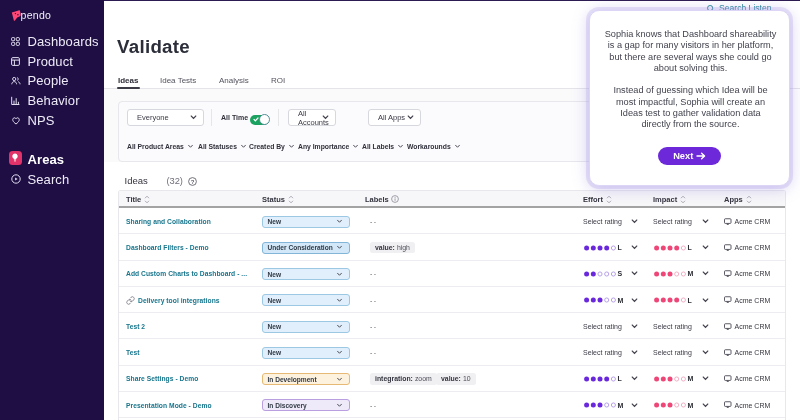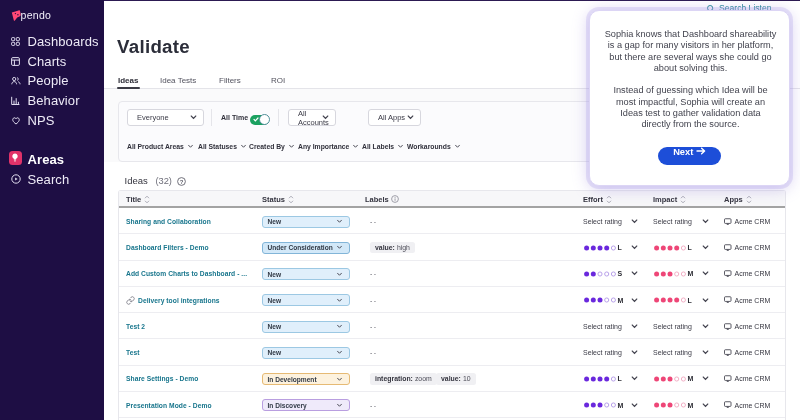--- a/index.html
+++ b/index.html
@@ -20,21 +20,21 @@
 
 #fstrip{position:absolute;left:104px;top:89px;width:678px;height:73px;background:#fafafb}
 #fcard{position:absolute;left:118px;top:100.5px;width:664px;height:61px;background:#fbfbfd;border:1px solid #e7e7ec;border-radius:4px}
 .sel{position:absolute;top:109px;height:17px;background:#fff;border:1px solid #d7d7de;border-radius:3px;font-size:7.5px;color:#3a3a46;display:flex;align-items:center;padding-left:9px}
 .sel .ch{position:absolute;right:6px}
 .fdiv{position:absolute;top:109px;width:1px;height:17px;background:#e5e5ea}
 .f2{position:absolute;top:143px;font-size:6.8px;font-weight:700;color:#30303b;display:flex;align-items:center}
 .f2 .ch{margin-left:3px;transform:scale(.85)}
 
 #ih{position:absolute;left:124.5px;top:175px;font-size:9.5px;color:#34343e}
-#ih .cnt{color:#6f6f7a;margin-left:5px;font-size:9.3px}
+#ih .cnt{color:#6f6f7a;margin-left:16px;font-size:9.3px}
 
 #tbl{position:absolute;left:118px;top:190px;width:668px;height:230px;border:1px solid #e7e7ec;border-bottom:none;border-radius:3px 3px 0 0;background:#fff}
 #thead{position:absolute;left:0;top:0;width:666px;height:16.5px;background:#f7f7f9;border-bottom:2px solid #a3a3a3}
 .th{position:absolute;top:0;height:16px;display:flex;align-items:center;font-size:7.5px;font-weight:700;color:#33333e}
 .th .sort{margin-left:3px}
 .row{position:absolute;left:0;width:666px;height:26.25px;border-bottom:1px solid #ededf1;background:#fff}
 .cell{position:absolute;top:0;height:26.25px;display:flex;align-items:center}
 .title{color:#17758c;font-size:6.7px;font-weight:700;letter-spacing:.05px}
 .st{position:absolute;top:7.4px;height:12px;width:88px;border-radius:3px;font-size:6.6px;font-weight:700;color:#323a46;display:flex;align-items:center;padding-left:4.5px}
 .st .ch{position:absolute;right:6px;transform:scale(.85)}
@@ -44,33 +44,33 @@
 .indisc{background:#efeafa;border:1px solid #b99ee0}
 .dash{color:#5c5c66;font-size:7px;letter-spacing:1.5px}
 .pill{position:absolute;top:7.4px;height:11.5px;background:#f0f0f3;border-radius:2.5px;font-size:6.9px;color:#4c4c57;display:flex;align-items:center;padding:0 5px;white-space:nowrap}
 .pill b{color:#35353f;margin-right:2px}
 .selr{font-size:7px;color:#3b3b46}
 .ltr{font-size:7px;font-weight:700;color:#2b2b33;margin-left:1px}
 .apps{font-size:7px;color:#35353f}
 
 #card{position:absolute;left:589px;top:10px;width:201px;height:176px;background:#fff;border:1px solid #dcd5f5;border-radius:10px;box-shadow:0 0 0 3px rgba(176,160,235,.28),0 2px 16px rgba(150,130,220,.45);z-index:50}
 #cardtx{position:absolute;left:0;top:18px;width:201px;text-align:center;font-size:9.2px;line-height:11.3px;color:#42434e}
-#nextbtn{position:absolute;left:68px;top:135.5px;width:63px;height:18.5px;border-radius:9.5px;background:#1d4ed8;color:#fff;font-size:9.3px;font-weight:700;display:flex;align-items:flex-start;justify-content:center}
+#nextbtn{position:absolute;left:68px;top:135.5px;width:63px;height:18.5px;border-radius:9.5px;background:#6d28d9;color:#fff;font-size:9.3px;font-weight:700;display:flex;align-items:center;justify-content:center}
 #srch{position:absolute;left:706px;top:3px;display:flex;align-items:center;font-size:8.6px;color:#1d8490;z-index:10}
 </style></head><body>
 <div id="app">
 <div id="topline"></div>
 <div id="srch"><svg width="9" height="9" viewBox="0 0 24 24" fill="none" stroke="#1d8490" stroke-width="2.6" style="margin-right:4px">
         <circle cx="11" cy="11" r="7"></circle>
         <path d="M21 21l-4.8-4.8" stroke-linecap="round"></path>
       </svg>Search Listen</div>
 <div id="h1">Validate</div>
 <div class="tab" style="left:118px;font-weight:700;color:#2e2e38">Ideas</div>
 <div class="tab" style="left:160px">Idea Tests</div>
-<div class="tab" style="left:219px">Filters</div>
+<div class="tab" style="left:219px">Analysis</div>
 <div class="tab" style="left:271px">ROI</div>
 <div id="tabline"></div>
 <div id="ideasline"></div>
 <div id="fstrip"></div>
 <div id="fcard"></div>
 <div class="sel" style="left:127px;width:77px">Everyone<svg class="ch" width="7" height="5" viewBox="0 0 7 5">
         <path d="M1.2 1l2.3 2.4L5.8 1" stroke="#42424e" stroke-width="1.1" fill="none" stroke-linecap="round"></path>
       </svg></div>
 <div class="fdiv" style="left:211px"></div>
 <div class="abs" style="left:221px;top:114px;font-size:7px;font-weight:700;color:#30303b">All Time</div>
@@ -430,21 +430,21 @@
           <rect x="0.6" y="5.3" width="3.1" height="3.1" rx="0.8"></rect>
           <rect x="5.3" y="5.3" width="3.1" height="3.1" rx="0.8"></rect>
         </svg>
         <span>Dashboards</span>
       </div>
 <div class="nav" style="top:52.6px">
         <svg width="9" height="9" viewBox="0 0 9 9" fill="none" stroke="#e2def0" stroke-width="1">
           <rect x="0.6" y="0.6" width="7.8" height="7.8" rx="1.2"></rect>
           <path d="M0.6 3.1h7.8M3.4 3.1v5.3"></path>
         </svg>
-        <span>Charts</span>
+        <span>Product</span>
       </div>
 <div class="nav" style="top:72.3px">
         <svg width="10" height="9" viewBox="0 0 10 9" fill="none" stroke="#e2def0" stroke-width="0.95">
           <circle cx="3.2" cy="3" r="1.6"></circle>
           <path d="M0.8 8.3c0-1.6 1.05-2.7 2.4-2.7s2.4 1.1 2.4 2.7"></path>
           <path d="M6.3 1.55a1.6 1.6 0 010 2.9"></path>
           <path d="M7.1 5.75c1.2.3 1.95 1.3 1.95 2.55"></path>
         </svg>
         <span>People</span>
       </div>

